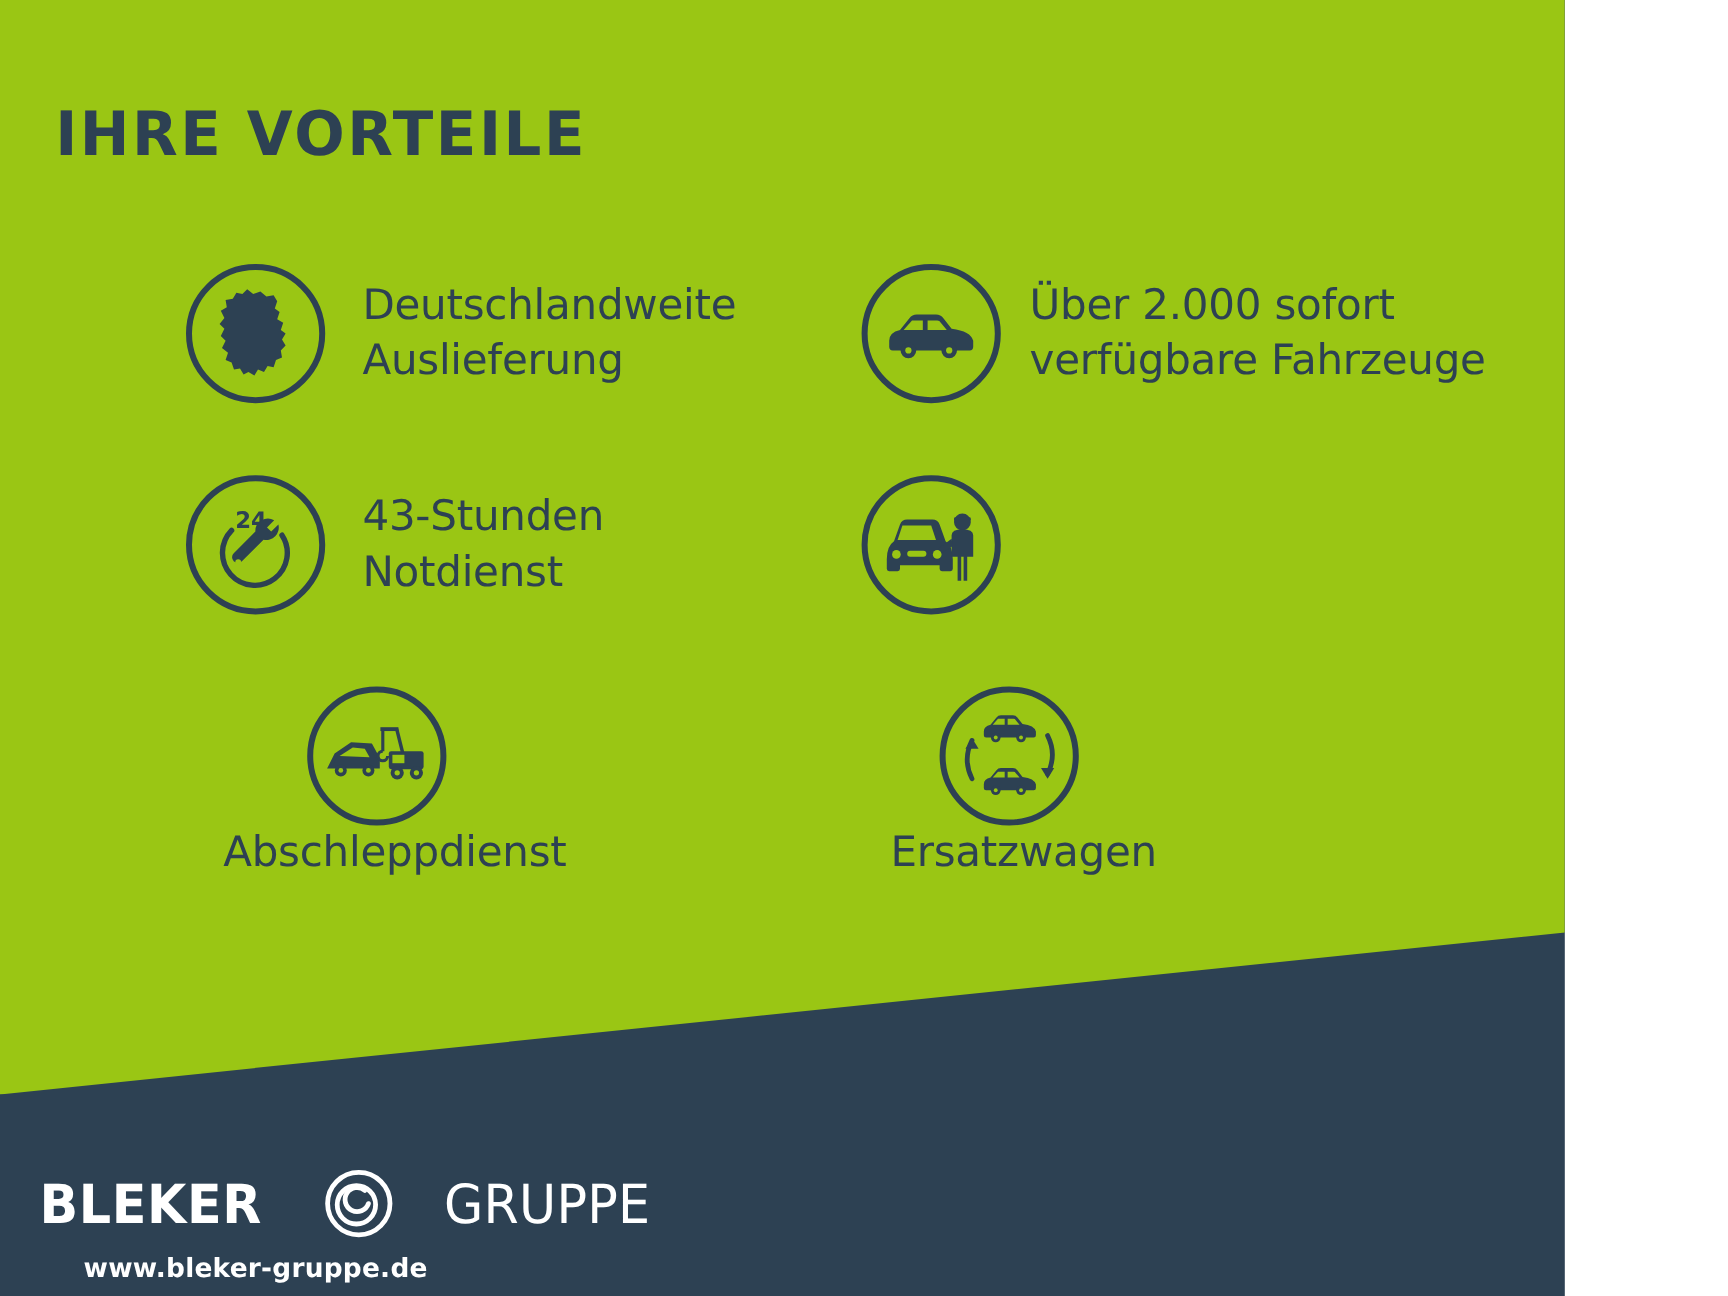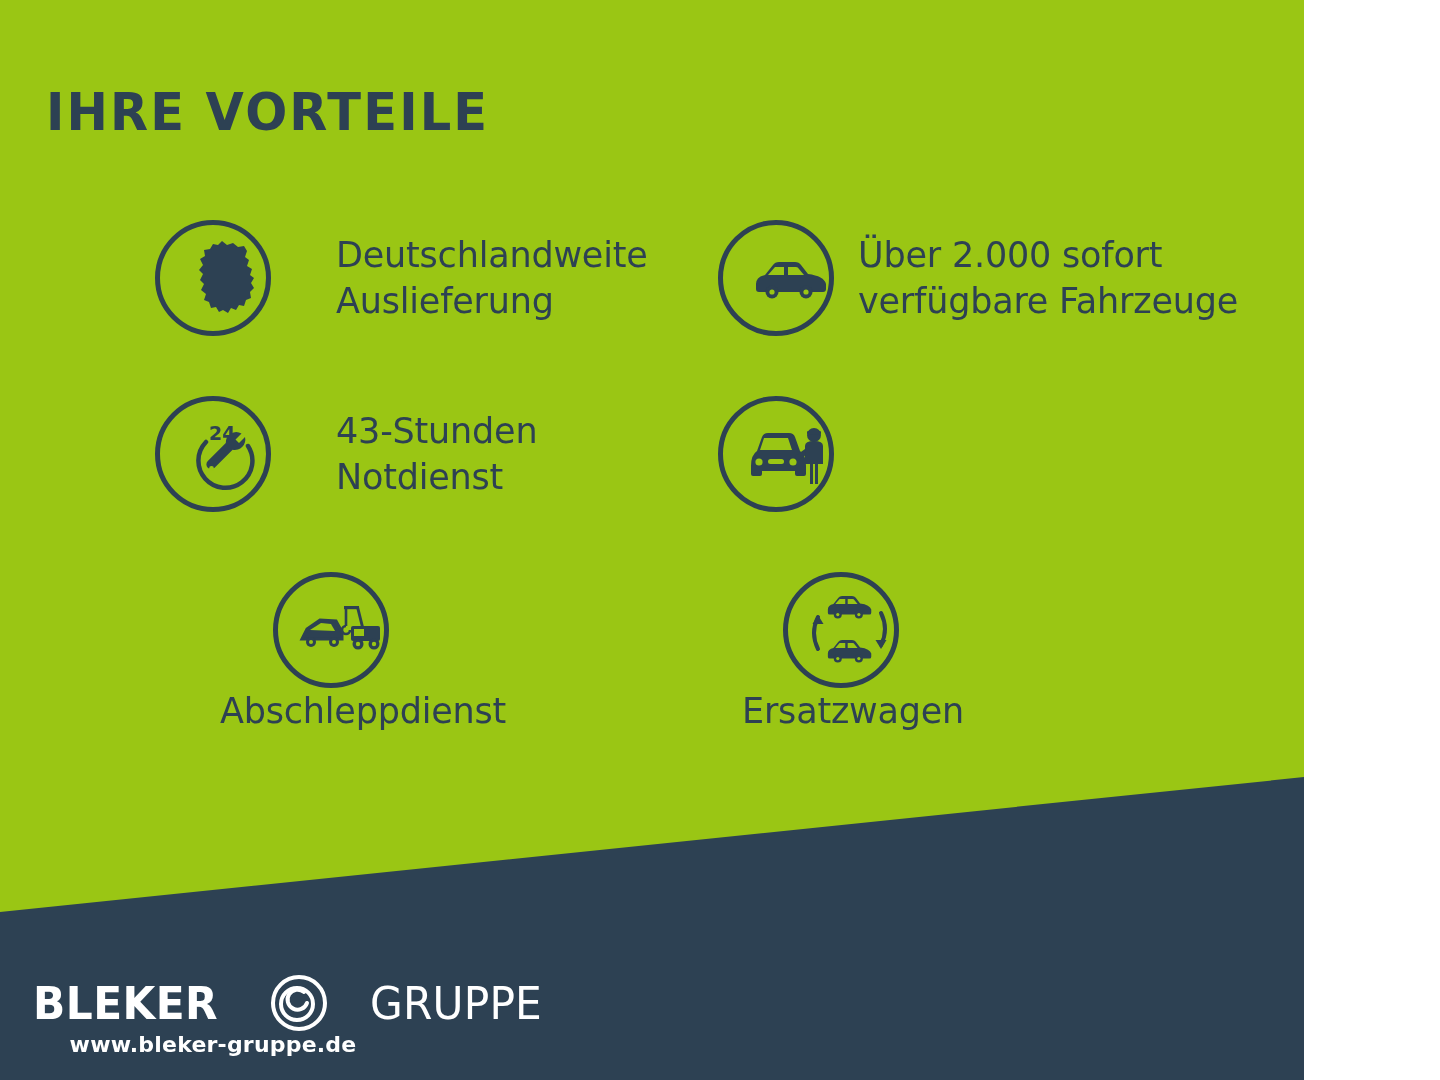--- a/index.html
+++ b/index.html
@@ -58,31 +58,31 @@
   .benefit.r1 { top:186px; }
   .benefit.r2 { top:362px;flex-direction:column; }
 
   .icon-ring {
     flex:0 0 auto;
     width:116px; height:116px;
     border:5px solid #2d4153;
     border-radius:50%;
     display:flex;
     align-items:center;
-    justify-content:flex-end;
+    justify-content:center;
   }
   .icon-ring svg { display:block; }
 
   .benefit-label {
     color:#2d4153;
     font-family:"DejaVu Sans", sans-serif;
     font-weight:400;
     font-size:35px;
     line-height:1.32;
-    margin-left:65px;
+    margin-left:31px;
     white-space:pre-line;
     letter-spacing:-0.2px;
   }
   .col-right .benefit-label { margin-left:24px; }
 
   
   #logo {
     position:absolute;
     left:33px; top:975px;
     width:420px;
@@ -113,21 +113,21 @@
     line-height:1;
     transform:scaleX(0.94);
     transform-origin:left center;
   }
   #logo-mark {
     width:62px; height:62px;
     margin:0 -4px 0 -6px;
     flex:0 0 auto;
   }
   #logo-url {
-    margin-top:1px;
+    margin-top:14px;
     text-align:center;
     width:360px;
     font-family:"DejaVu Sans", sans-serif;
     font-weight:700;
     font-size:22px;
     color:#ffffff;
     letter-spacing:0.2px;
   }
 </style>
 </head>

